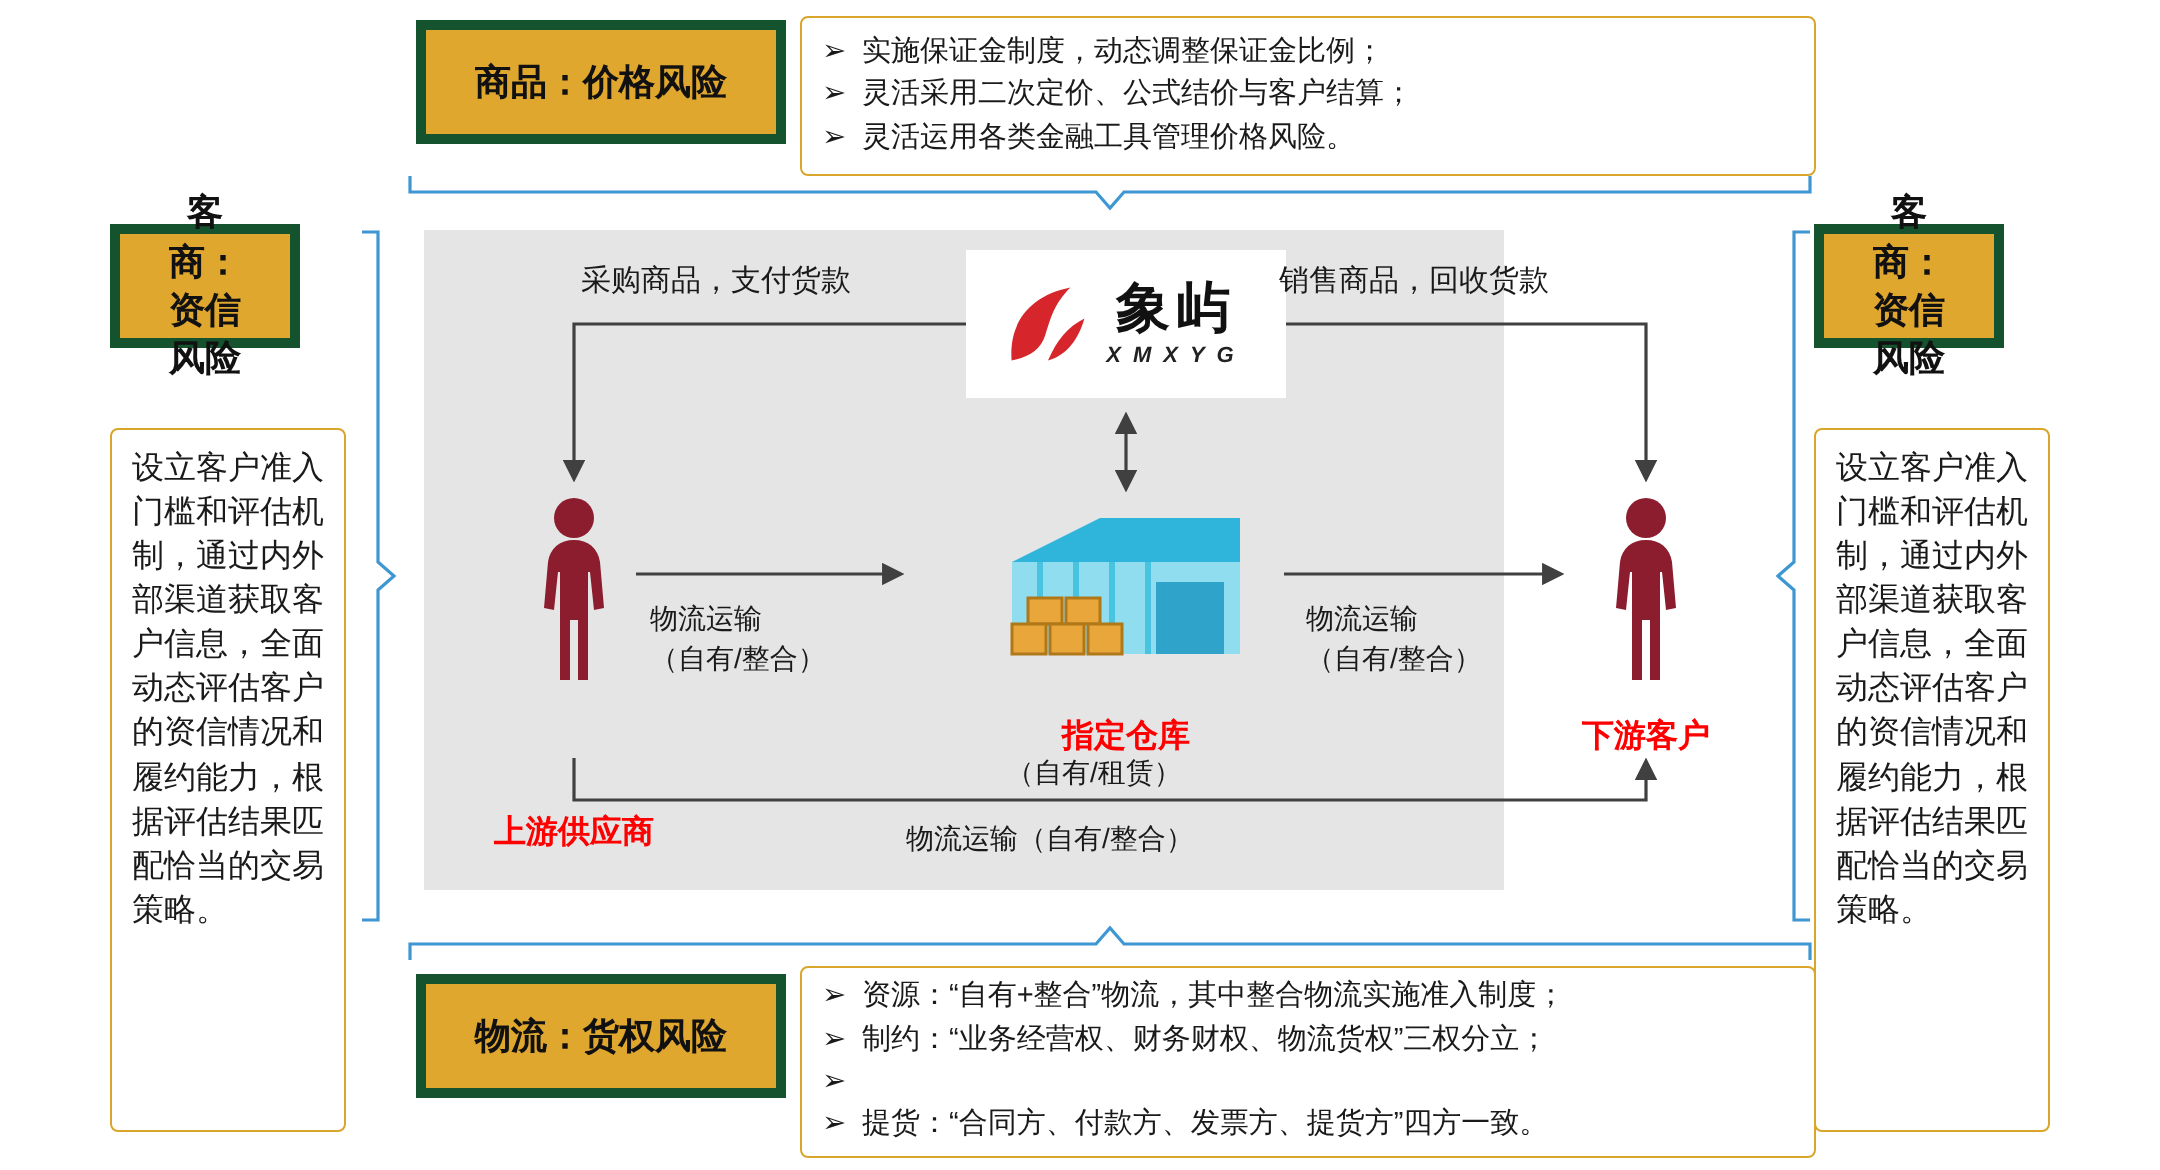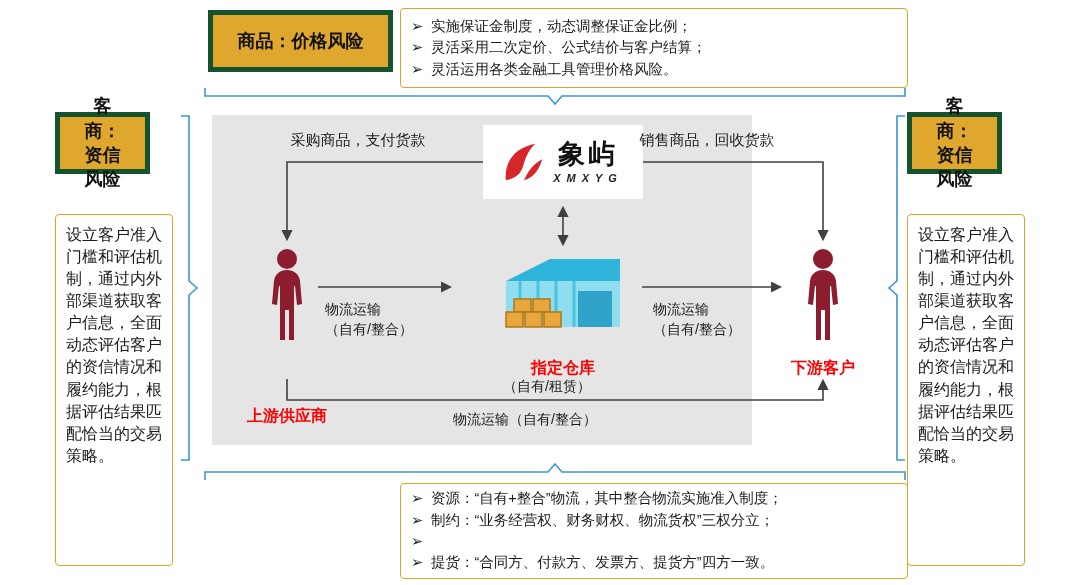--- a/index.html
+++ b/index.html
@@ -81,20 +81,23 @@
     <span>设立客户准入门槛和评估机制，通过内外部渠道获取客户信息，全面动态评估客户的资信情况和履约能力，根据评估结果匹配恰当的交易策略。</span>
   </div>
 
   <div class="gold-box side-title right">
     <span>客商：资信风险</span>
   </div>
   <div class="white-box side-body right">
     <span>设立客户准入门槛和评估机制，通过内外部渠道获取客户信息，全面动态评估客户的资信情况和履约能力，根据评估结果匹配恰当的交易策略。</span>
   </div>
 
+  <div class="gold-box bottom-title">
+    <span>物流：货权风险</span>
+  </div>
   <div class="white-box bottom-content">
     <div class="bullets">
       <div class="bullet">
         <span class="bmark">➢</span>
         <span>资源：“自有+整合”物流，其中整合物流实施准入制度；</span>
       </div>
       <div class="bullet">
         <span class="bmark">➢</span>
         <span>制约：“业务经营权、财务财权、物流货权”三权分立；</span>
       </div>

